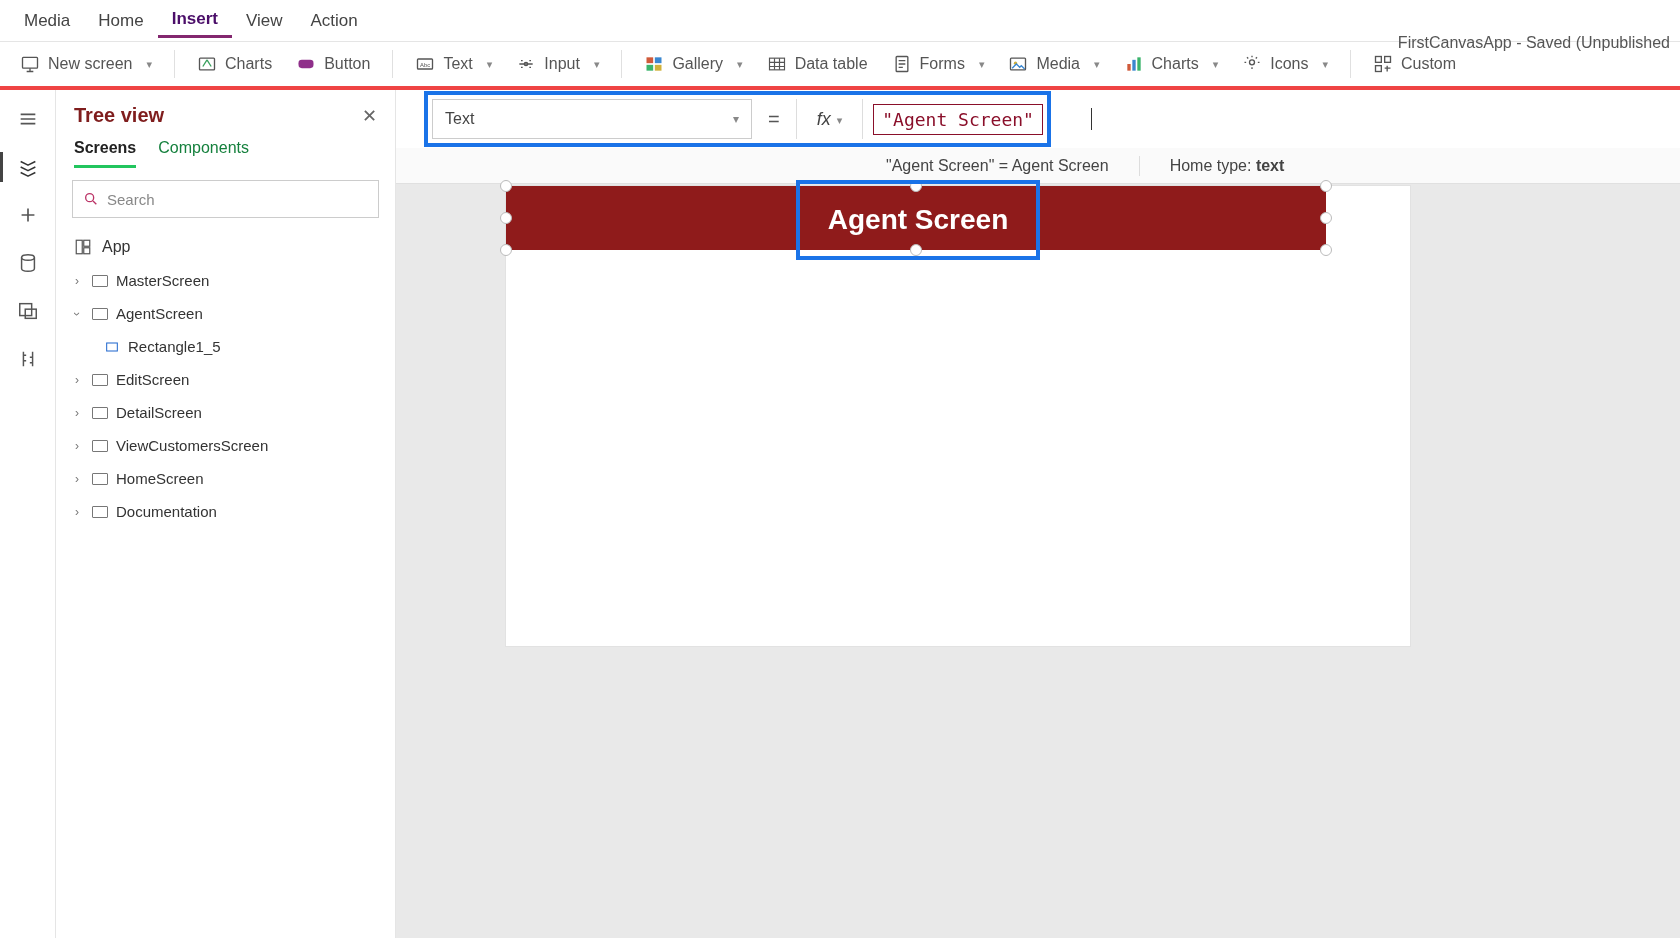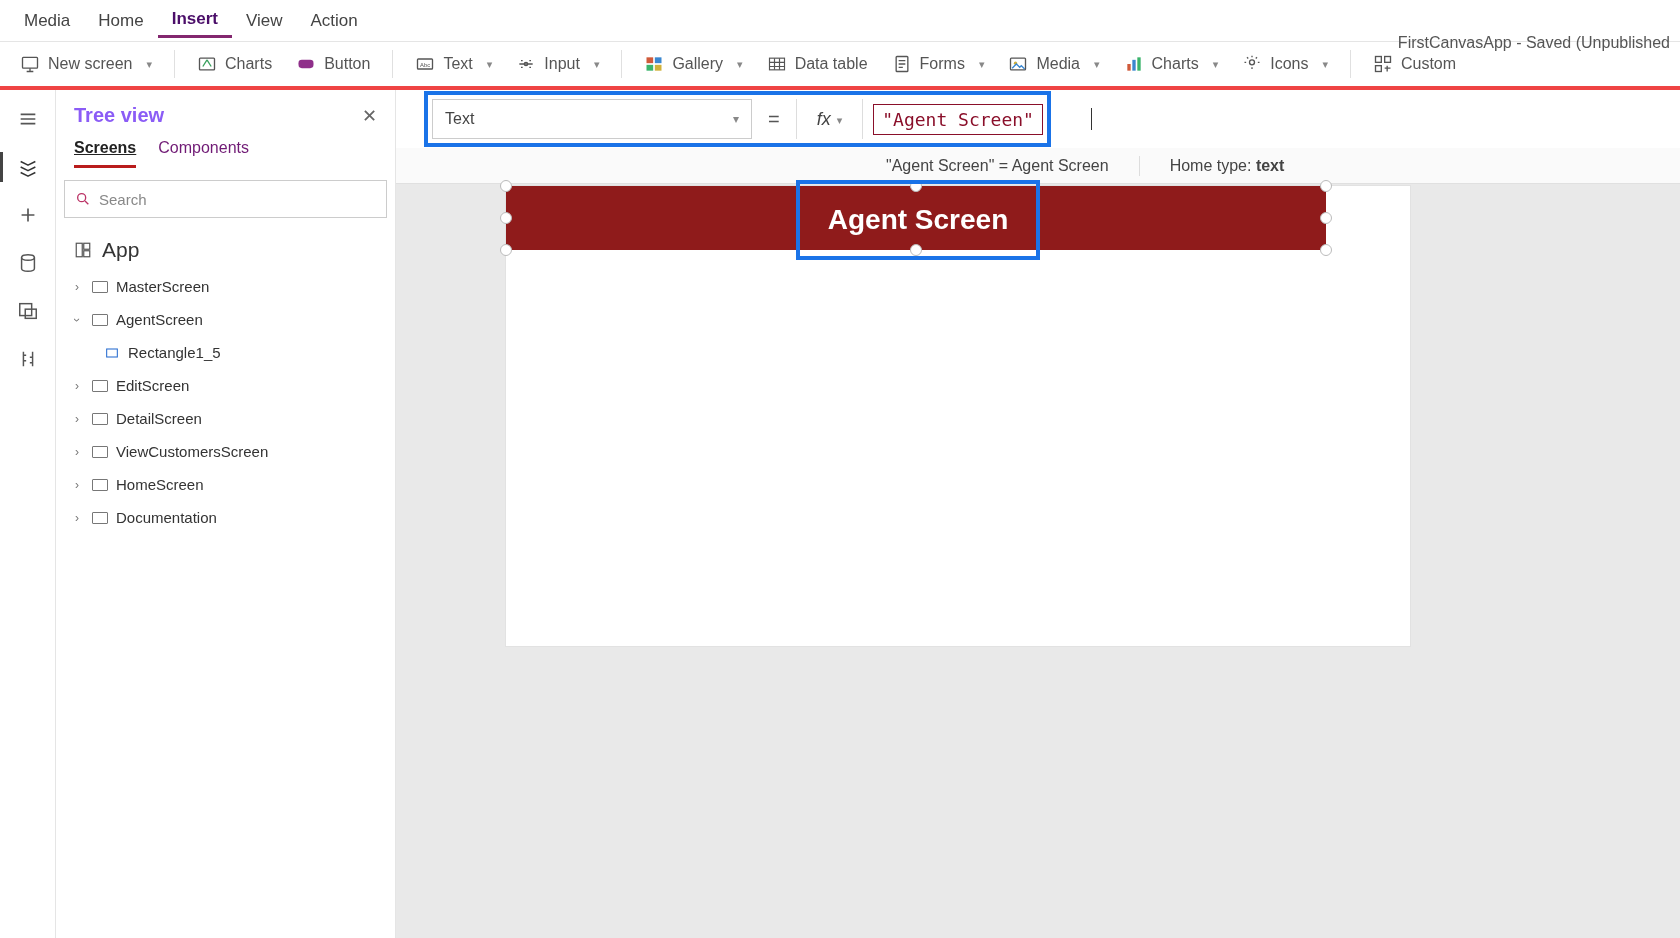--- a/index.html
+++ b/index.html
@@ -37,28 +37,28 @@
 .result-row b { font-weight: 600; }
 
 
 .body { display: flex; height: calc(100% - 42px - 48px); }
 .left-rail { width: 56px; border-right: 1px solid #e5e5e5; display: flex; flex-direction: column; align-items: center; gap: 26px; padding-top: 18px; }
 .left-rail .railic { width: 22px; height: 22px; color: #555; display:flex; align-items:center; justify-content:center; position:relative; cursor:default;}
 .left-rail .railic.active::before { content:""; position:absolute; left:-17px; top:-4px; bottom:-4px; width:3px; background:#444; }
 
 .treepane { width: 340px; border-right: 1px solid #e5e5e5; display: flex; flex-direction: column; }
 .treepane .thead { display: flex; align-items: center; justify-content: space-between; padding: 14px 18px 6px 18px; }
-.treepane .thead h2 { font-size: 20px; font-weight: 600; color: #8b5cf6; }
+.treepane .thead h2 { font-size: 20px; font-weight: 600; color: #7f1d1d; }
 .treepane .close { font-size: 18px; color: #666; cursor: default; }
 .treetabs { display: flex; gap: 22px; padding: 6px 18px 0 18px; font-size: 16px; }
-.treetabs .tt { padding-bottom: 8px; color: #701a75; cursor:default;}
-.treetabs .tt.active { color: #222; font-weight: 600; border-bottom: 3px solid #b91c1c; text-decoration: underline; }
-.tsearch { margin: 12px 8px; text-align: center; }
+.treetabs .tt { padding-bottom: 8px; color: #15803d; cursor:default;}
+.treetabs .tt.active { color: #222; font-weight: 600; border-bottom: 3px solid #22c55e; }
+.tsearch { margin: 12px 16px; text-align: center; }
 .tsearch .inp { width: 100%; height: 38px; border: 1px solid #ccc; display: flex; align-items: center; padding: 0 10px; gap: 8px; color: #888; font-size: 15px; }
-.tapp { display: flex; align-items: center; gap: 10px; padding: 8px 18px; font-size: 21px; color: #333; }
+.tapp { display: flex; align-items: center; gap: 10px; padding: 8px 18px; font-size: 16px; color: #333; }
 
 .tree { flex: 1; overflow: auto; }
 .tnode { display: flex; align-items: center; gap: 8px; padding: 8px 8px 8px 14px; font-size: 15px; color: #333; cursor:default;}
 .tnode .tog { width: 14px; color: #777; font-size: 12px; text-align:center;}
 .tnode .sq { width: 16px; height: 12px; border: 1.5px solid #777; border-radius: 1px; }
 .tnode.child1 { padding-left: 42px; }
 .tnode.child2 { padding-left: 48px; }
 .tnode.selected { background: #ededed; }
 .tnode .more { margin-left: auto; margin-right: 12px; color: #777; letter-spacing: 2px; font-weight:bold; }
 

